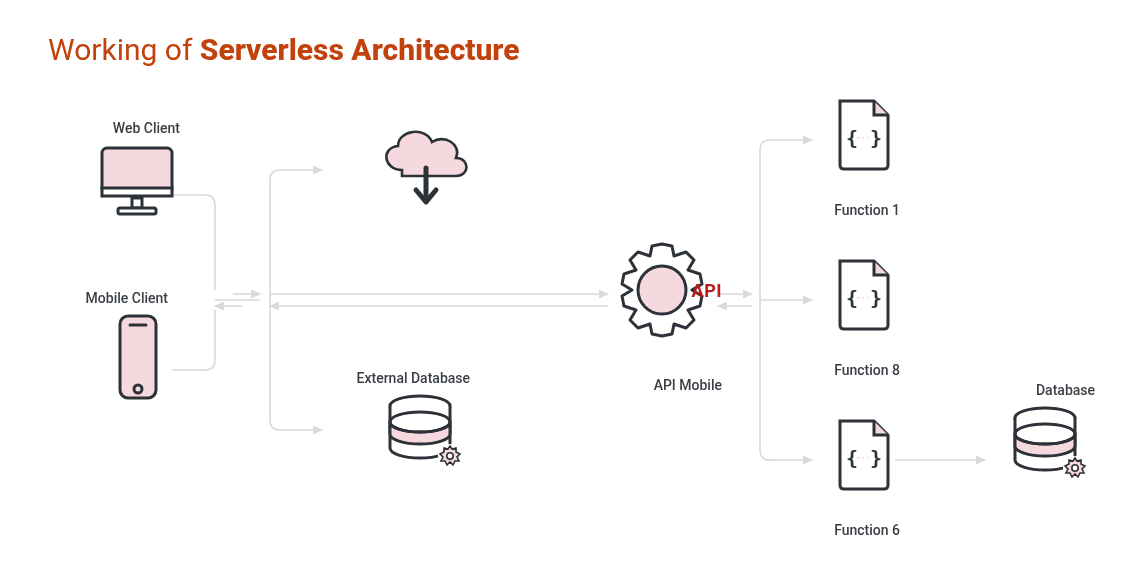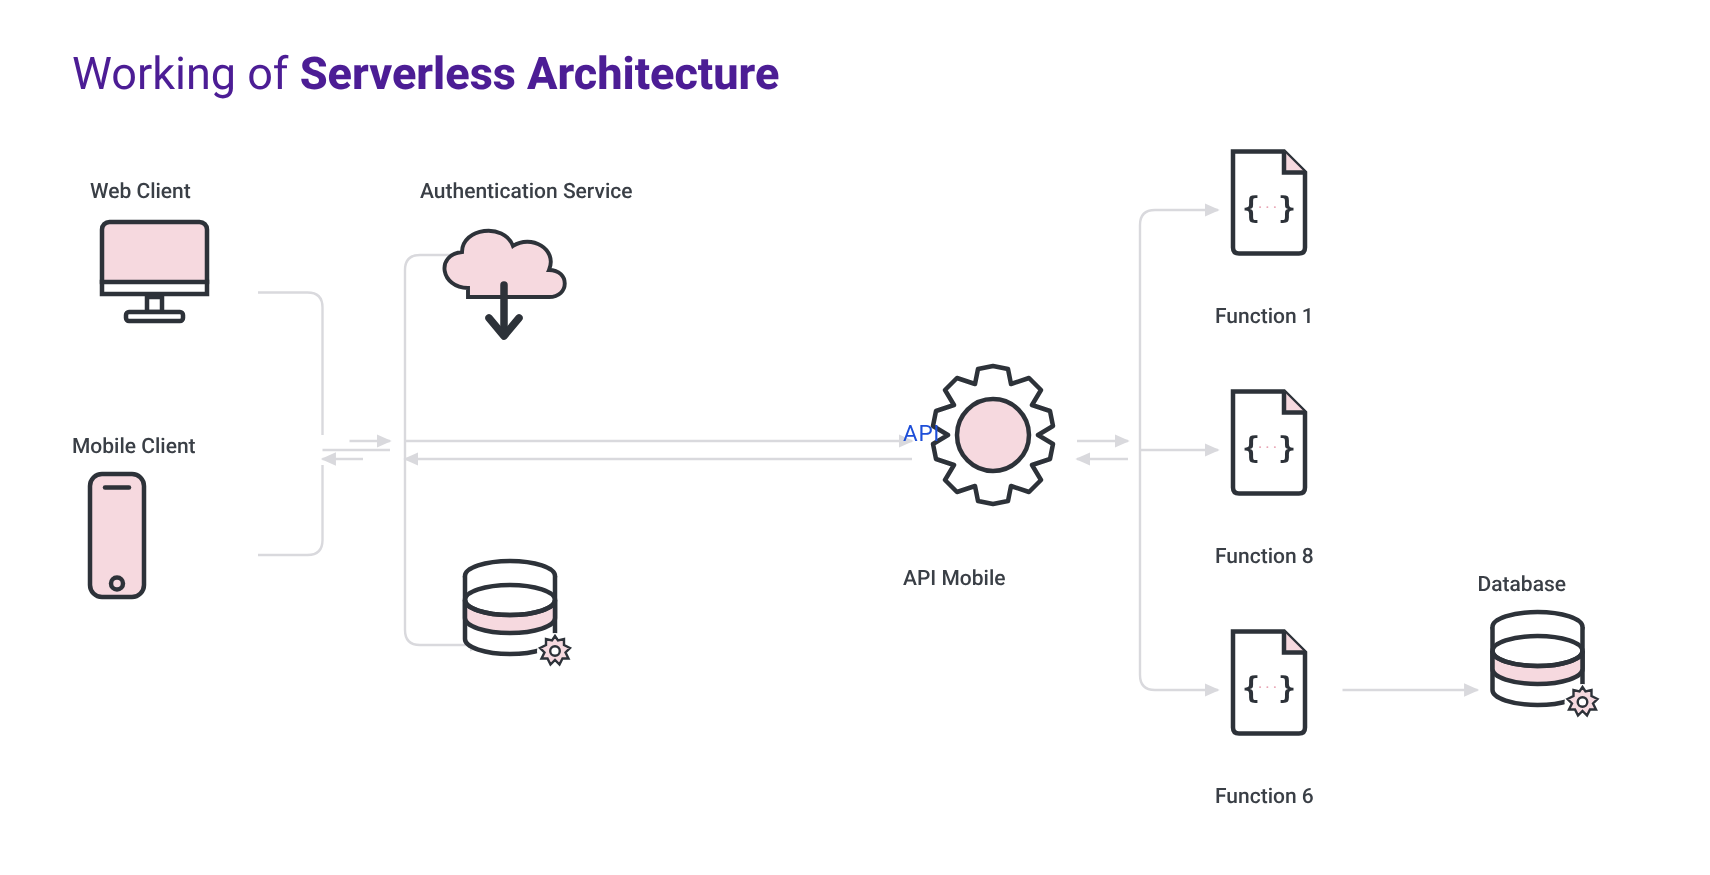--- a/index.html
+++ b/index.html
@@ -10,26 +10,26 @@
     background: #ffffff;
     font-family: -apple-system, "Segoe UI", Roboto, "Helvetica Neue", Arial, sans-serif;
     color: #363b42;
   }
   .title {
     position: absolute;
     left: 48px;
     top: 32px;
     font-size: 30px;
     font-weight: 400;
-    color: #4c1d95;
+    color: #c2410c;
   }
   .title b { font-weight: 800; }
   .node {
     position: absolute;
-    text-align: left;
+    text-align: right;
     font-size: 14px;
     color: #3a3f46;
   }
   .node-label {
     display: block;
     margin-bottom: 6px;
     font-weight: 500;
   }
   .node-label-below {
     display: block;
@@ -98,50 +98,50 @@
 <div class="node" style="left:48px; top:290px; width:120px;">
   <span class="node-label">Mobile Client</span>
   <svg width="60" height="94" viewBox="0 0 60 94">
     <rect x="12" y="4" width="36" height="82" rx="8" fill="#f6d9df" stroke="#2d3239" stroke-width="3"></rect>
     <line x1="22" y1="13" x2="38" y2="13" stroke="#2d3239" stroke-width="3" stroke-linecap="round"></line>
     <circle cx="30" cy="77" r="4" fill="none" stroke="#2d3239" stroke-width="3"></circle>
   </svg>
 </div>
 
 <div class="node" style="left:280px; top:120px; width:200px;">
-  <span class="node-label">Authentication Service</span>
   <svg width="110" height="92" viewBox="0 0 110 92">
     <path d="M32 50 C14 50 10 28 28 26 C28 10 56 6 62 22 C74 14 92 24 86 38 C100 38 100 56 86 56 H32 Z" fill="#f6d9df" stroke="#2d3239" stroke-width="2.6"></path>
     <line x1="56" y1="48" x2="56" y2="80" stroke="#2d3239" stroke-width="5" stroke-linecap="round"></line>
     <path d="M46 70 L56 82 L66 70" fill="none" stroke="#2d3239" stroke-width="5" stroke-linecap="round" stroke-linejoin="round"></path>
   </svg>
 </div>
 
 <div class="node" style="left:300px; top:370px; width:170px;">
+  <span class="node-label">External Database</span>
   <svg width="90" height="86" viewBox="0 0 90 86">
     <ellipse cx="40" cy="14" rx="30" ry="10" fill="#ffffff" stroke="#2d3239" stroke-width="3"></ellipse>
     <path d="M10 14 V56 A30 10 0 0 0 70 56 V14" fill="#ffffff" stroke="#2d3239" stroke-width="3"></path>
     <path d="M10 30 A30 10 0 0 0 70 30 V42 A30 10 0 0 1 10 42 Z" fill="#f6d9df" stroke="#2d3239" stroke-width="3"></path>
     <ellipse cx="40" cy="30" rx="30" ry="10" fill="none" stroke="#2d3239" stroke-width="3"></ellipse>
     <g transform="translate(58,52)">
       <circle cx="12" cy="12" r="12" fill="#ffffff"></circle>
       <path d="M12 2 L14 5 L18 4 L18 8 L22 10 L19 13 L21 17 L17 17 L15 21 L12 18 L9 21 L7 17 L3 17 L5 13 L2 10 L6 8 L6 4 L10 5 Z" fill="#f6d9df" stroke="#2d3239" stroke-width="1.6"></path>
       <circle cx="12" cy="12" r="3.2" fill="#ffffff" stroke="#2d3239" stroke-width="1.6"></circle>
     </g>
   </svg>
 </div>
 
 <div class="node" style="left:602px; top:238px; width:120px;">
   <svg width="120" height="112" viewBox="0 0 120 112">
     <g transform="translate(60,52)">
       <path d="M0 -46 L10 -44 L12 -34 L24 -38 L32 -30 L26 -20 L38 -16 L40 -6 L30 0 L40 6 L38 16 L26 20 L32 30 L24 38 L12 34 L10 44 L0 46 L-10 44 L-12 34 L-24 38 L-32 30 L-26 20 L-38 16 L-40 6 L-30 0 L-40 -6 L-38 -16 L-26 -20 L-32 -30 L-24 -38 L-12 -34 L-10 -44 Z" fill="#ffffff" stroke="#2d3239" stroke-width="3" stroke-linejoin="round"></path>
       <circle r="24" fill="#f6d9df" stroke="#2d3239" stroke-width="3"></circle>
     </g>
   </svg>
-  <div style="position:absolute; left:0; right:0; top:42px; font-weight:400; font-size:15px; letter-spacing:0.5px; color:#1d4ed8;">API</div>
+  <div style="position:absolute; left:0; right:0; top:42px; font-weight:700; font-size:18px; letter-spacing:0.5px; color:#b91c1c;">API</div>
   <span class="node-label-below">API Mobile</span>
 </div>
 
 <div class="node" style="left:810px; top:95px; width:90px;">
   <svg width="72" height="80" viewBox="0 0 72 80">
     <path d="M12 6 H46 L60 20 V70 Q60 74 56 74 H16 Q12 74 12 70 Z" fill="#ffffff" stroke="#2d3239" stroke-width="3"></path>
     <path d="M46 6 V20 H60" fill="#f6d9df" stroke="#2d3239" stroke-width="3"></path>
     <text x="36" y="50" text-anchor="middle" font-size="20" font-weight="900" fill="#2d3239" font-family="monospace">{ }</text>
     <text x="36" y="47" text-anchor="middle" font-size="11" fill="#e8a4b3" letter-spacing="2">···</text>
   </svg>

